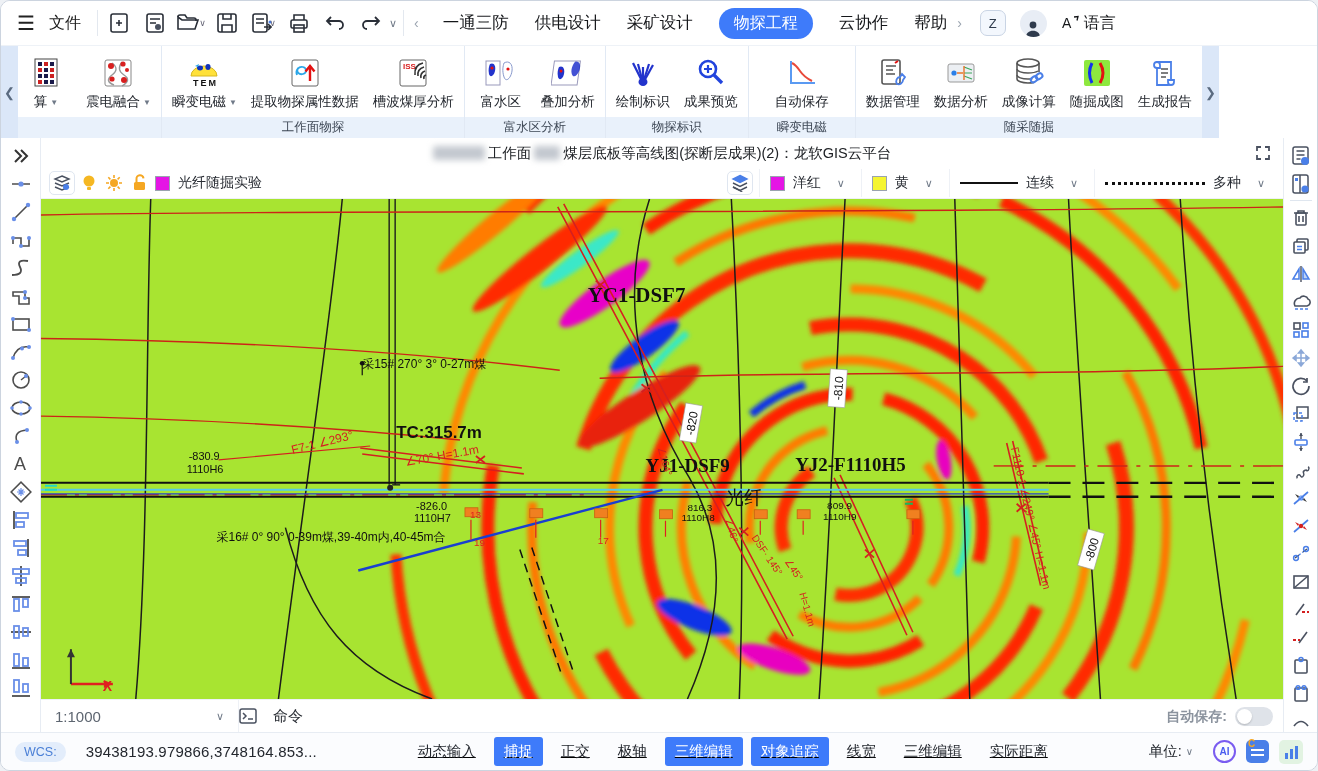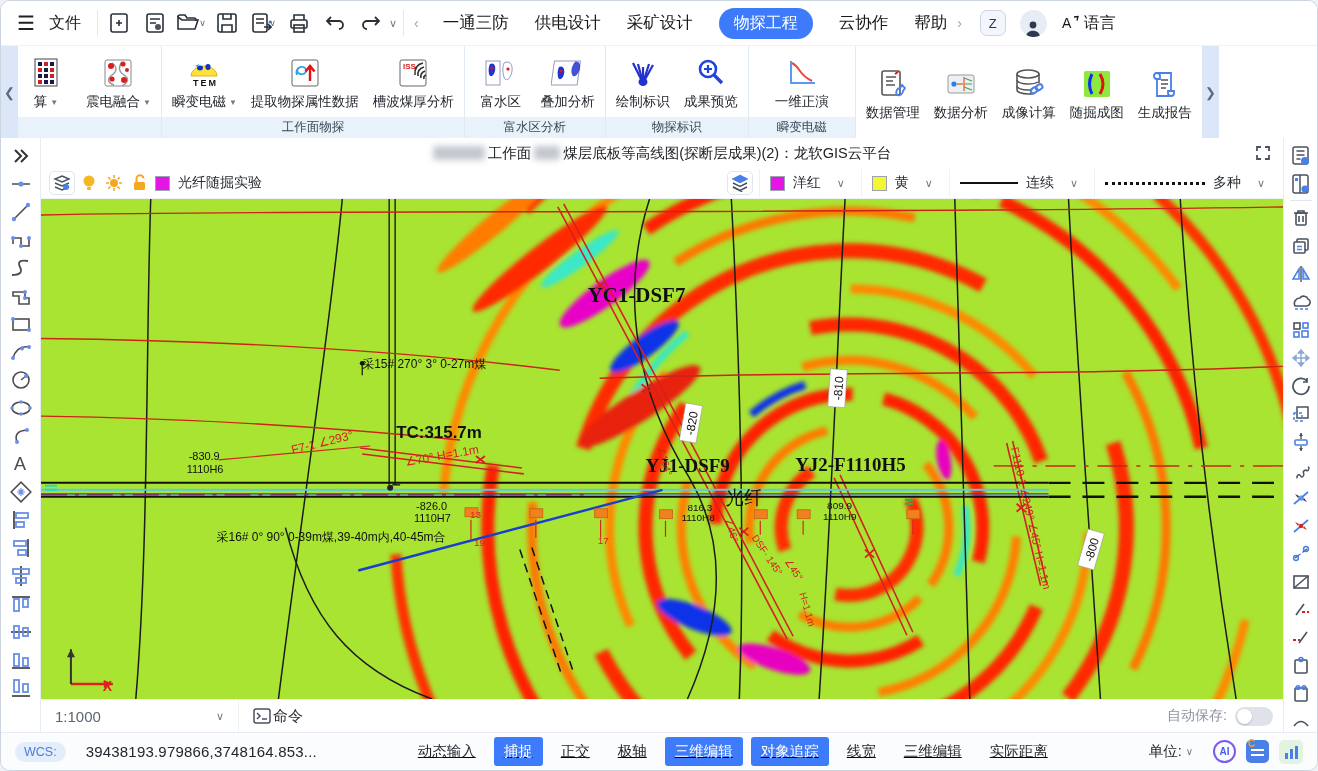--- a/index.html
+++ b/index.html
@@ -57,22 +57,22 @@
   .lb-line { width:58px; height:2px; background:#111; }
   .lb-dots { width:100px; border-top:3px dotted #111; }
   .spacer { flex:1; }
 
   .canvas-wrap { flex:1; min-height:0; position:relative; }
   .canvas-wrap svg.map { width:100%; height:100%; display:block; }
 
   .canvasbottom { height:33px; flex:0 0 33px; border-top:1px solid #eef1f6; display:flex; align-items:center; }
   .scale-box { width:198px; height:100%; display:flex; align-items:center; justify-content:space-between; padding:0 14px; border-right:1px solid #eef1f6; cursor:pointer; }
   .scale-box .sc { font-size:15px; color:#5d6570; }
-  .cmd { display:flex; align-items:center; gap:2px; margin-left:14px; font-size:15px; color:#2a2e35; cursor:pointer; }
-  .autosave { display:flex; align-items:flex-start; gap:8px; margin-right:10px; }
+  .cmd { display:flex; align-items:center; gap:16px; font-size:15px; color:#2a2e35; cursor:pointer; }
+  .autosave { display:flex; align-items:flex-end; gap:8px; margin-right:10px;font-weight:bold; }
   .autosave .as-label { font-size:14px; color:#8b939e; }
   .toggle { width:38px; height:19px; border-radius:10px; background:#dfe3e9; position:relative; cursor:pointer; }
   .toggle .knob { position:absolute; left:2px; top:2px; width:15px; height:15px; border-radius:50%; background:#fff; box-shadow:0 1px 2px rgba(0,0,0,.2); }
 
   
   .statusbar { height:38px; flex:0 0 38px; border-top:1px solid #e7ecf3; background:#fbfcfe; display:flex; align-items:center; padding:0 14px; gap:20px; }
   .wcs-pill { background:#e3edfb; color:#4a7fd6; font-size:12.5px; padding:3px 9px; border-radius:11px; cursor:pointer; }
   .coords { font-size:15px; color:#23272e; letter-spacing:.2px; }
   .sb-items { display:flex; align-items:center; gap:8px; flex:1; justify-content:center;text-decoration:underline; }
   .sb-btn { font-size:14.5px; color:#23272e; padding:5px 10px; border-radius:3px; cursor:pointer; white-space:nowrap; }
@@ -350,21 +350,21 @@
     <div class="rgroup">
       <div class="tools" style="padding:4px 26px 0 26px;">
         <div class="rtool">
           <span class="ti">
               <svg width="34" height="32" viewBox="0 0 34 32">
                 <path d="M6 4v22h24" fill="none" stroke="#5a9af2" stroke-width="2"></path>
                 <path d="M7 6q4 2 8 8t12 10" fill="none" stroke="#e84a3a" stroke-width="2"></path>
               </svg>
             </span>
           <span class="tl">
-              <span>一维正演</span>
+              <span>自动保存</span>
             </span>
         </div>
       </div>
       <div class="gname">瞬变电磁</div>
     </div>
 
     <div class="rgroup" style="border-right:none;">
       <div class="tools">
         <div class="rtool">
           <span class="ti">
@@ -428,20 +428,21 @@
                 <path d="M8 5a3 3 0 0 0 0 6h3V8a3 3 0 0 0-3-3z" fill="#fff" stroke="#4a7fe8" stroke-width="1.8"></path>
                 <path d="M12 12h7M12 16h7M12 20h5" stroke="#555" stroke-width="1.5"></path>
                 <path d="M19 25a3 3 0 0 0 6 0v-2h-6z" fill="#fff" stroke="#4a7fe8" stroke-width="1.8"></path>
               </svg>
             </span>
           <span class="tl">
               <span>生成报告</span>
             </span>
         </div>
       </div>
+      <div class="gname">随采随掘</div>
     </div>
 
     <div class="rib-edge">❯</div>
   </div>
 
   <div class="workspace">
 
     <div class="side-l">
       <div class="sbtn">
           <svg width="20" height="20" viewBox="0 0 20 20" fill="none" stroke="#333" stroke-width="2">

